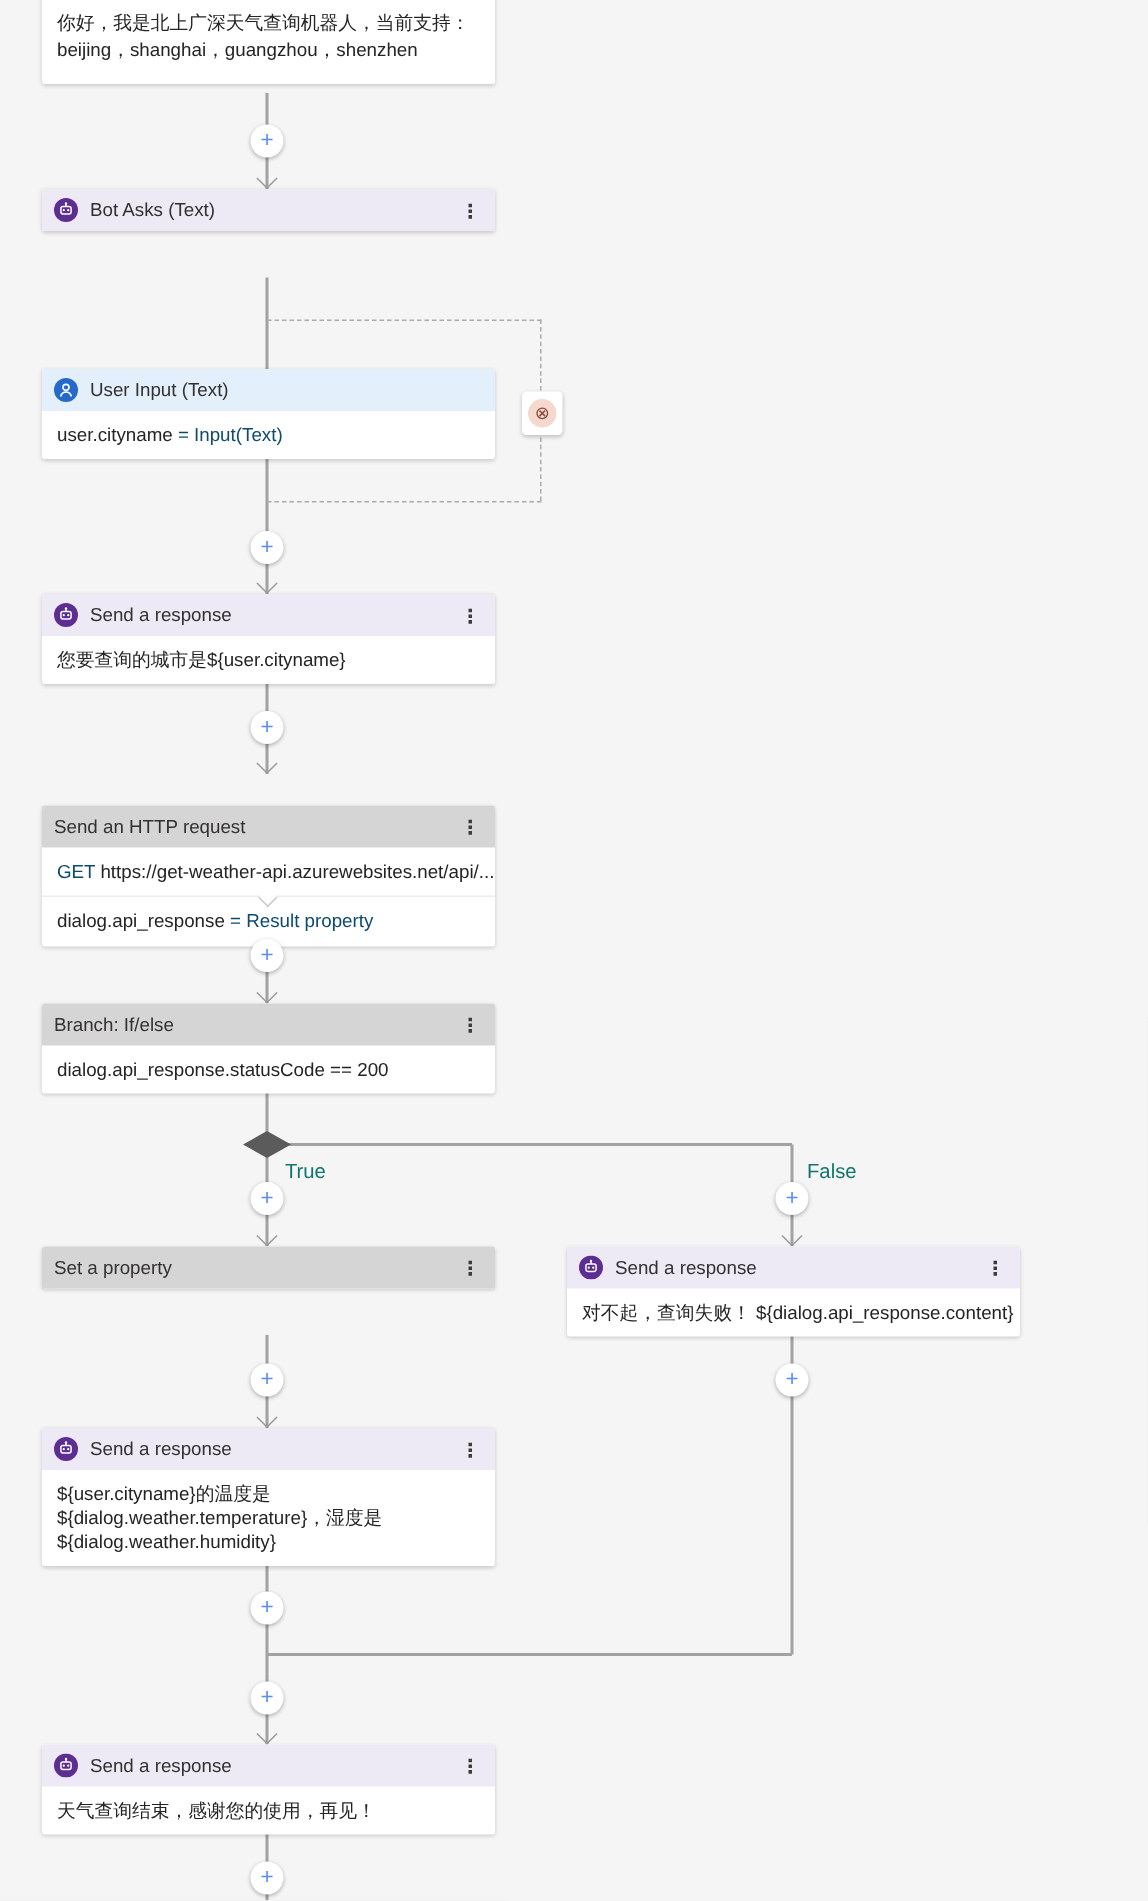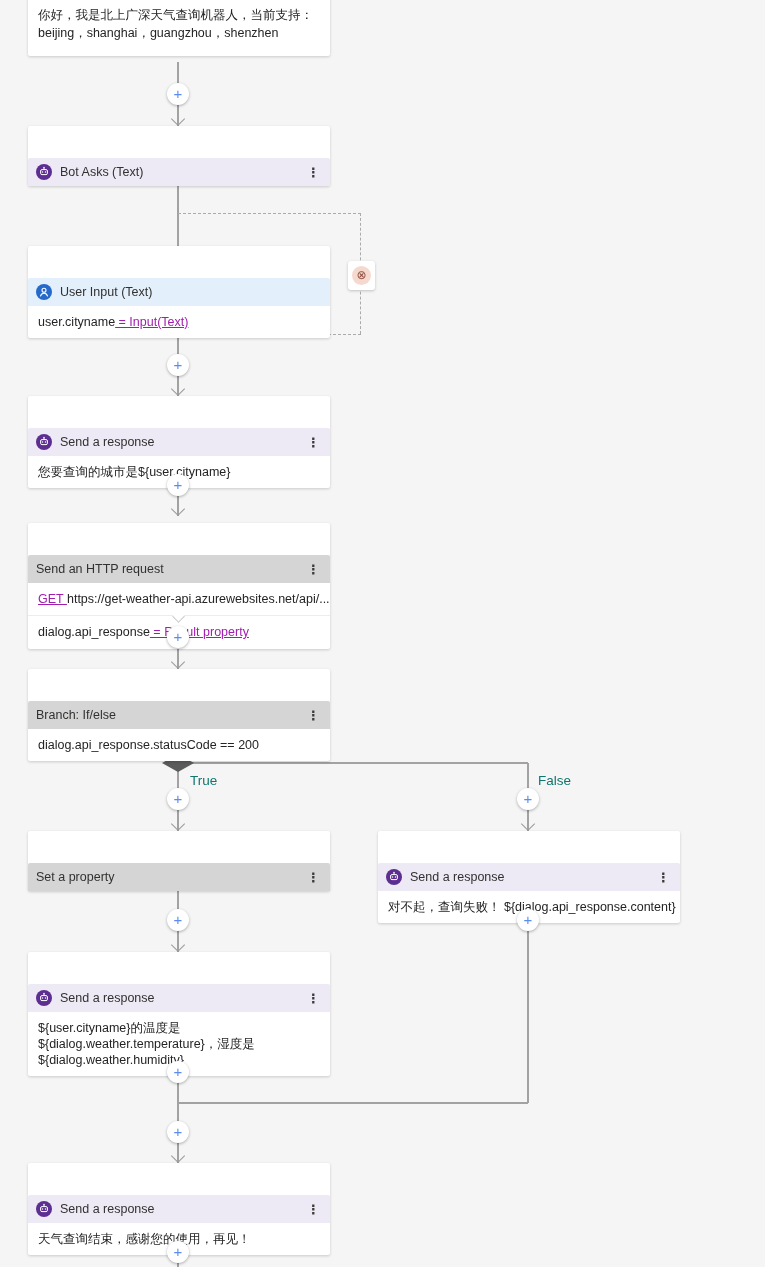--- a/index.html
+++ b/index.html
@@ -10,30 +10,30 @@
   .vline{position:absolute;width:1.5px;background:#A2A2A2;}
   .hline{position:absolute;height:1.5px;background:#A2A2A2;}
   .dash-h{position:absolute;height:0;border-top:1.5px dashed #ABABAB;}
   .dash-v{position:absolute;width:0;border-left:1.5px dashed #ABABAB;}
   .arrowhead{position:absolute;width:9px;height:9px;border-left:1.5px solid #9a9a9a;border-bottom:1.5px solid #9a9a9a;transform:rotate(-45deg);background:transparent;}
 
   
   .node{position:absolute;width:302px;background:#fff;border-radius:2px;
         box-shadow:0 1px 3px rgba(0,0,0,.18);cursor:pointer;}
   .node-header{height:28px;display:flex;align-items:center;padding:0 8px;
-        font-size:12.5px;color:#323130;border-radius:2px 2px 0 0;box-sizing:border-box;margin-top:32px;}
+        font-size:12.5px;color:#323130;border-radius:2px 2px 0 0;box-sizing:border-box;}
   .hdr-purple{background:#EDE9F5;}
   .hdr-blue{background:#E3F0FC;}
   .hdr-gray{background:#D5D5D5;}
   .hdr-title{white-space:nowrap;}
   .icon-wrap{width:16px;height:16px;margin-right:8px;flex:none;display:block;}
   .dots{margin-left:auto;color:#3b3a39;font-size:13px;line-height:13px;padding:0 2px;cursor:pointer;font-weight:bold;}
   .node-body{padding:8px 10px;font-size:12.5px;color:#242424;line-height:16px;white-space:nowrap;}
   .node-body.wrap{white-space:pre-line;}
-  .gray{color:#a21caf;text-decoration:underline;}
+  .gray{color:#0c4a6e;}
 
   
   .plus-btn{position:absolute;width:22px;height:22px;border-radius:50%;background:#fff;
         box-shadow:0 1px 3px rgba(0,0,0,.3);color:#5B8DEF;font-size:15px;line-height:21px;
         text-align:center;transform:translate(-50%,-50%);cursor:pointer;user-select:none;}
 
   
   .diamond{position:absolute;width:32px;height:18px;background:#5B5B5B;
         transform:translate(-50%,-50%);
         clip-path:polygon(50% 0,100% 50%,50% 100%,0 50%);}
@@ -141,21 +141,21 @@
             <circle cx="6.5" cy="8.1" r="0.75" fill="#fff"></circle>
             <circle cx="9.5" cy="8.1" r="0.75" fill="#fff"></circle>
           </svg>
       </span>
       <span class="hdr-title">Send a response</span>
       <span class="dots">⋮</span>
     </div>
     <div class="node-body">您要查询的城市是${user.cityname}</div>
   </div>
 
-  <div class="node" style="left:28px;top:523px;">
+  <div class="node" style="left:28px;top:537px;">
     <div class="node-header hdr-gray">
       <span class="hdr-title">Send an HTTP request</span>
       <span class="dots">⋮</span>
     </div>
     <div class="node-body" style="padding:8px 10px 8px;">
       <span class="gray">GET </span><span>https://get-weather-api.azurewebsites.net/api/...</span>
     </div>
     <div class="http-divider">
         <div class="notch"></div>
       </div>

